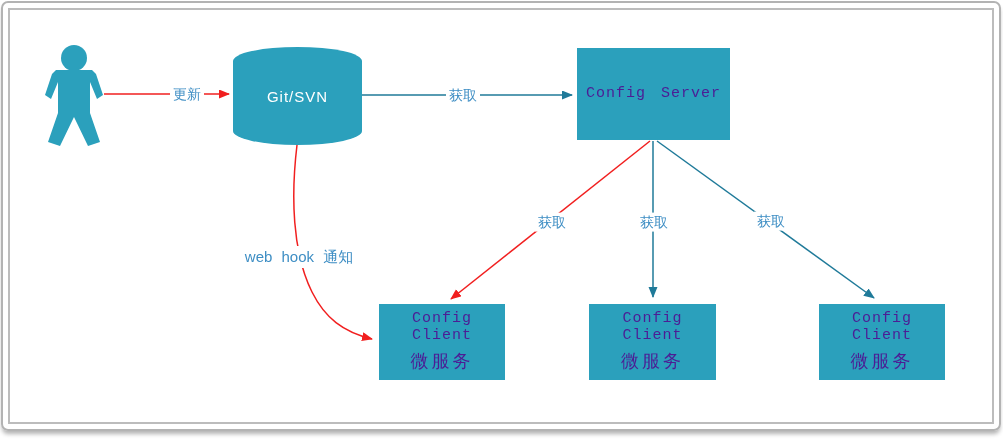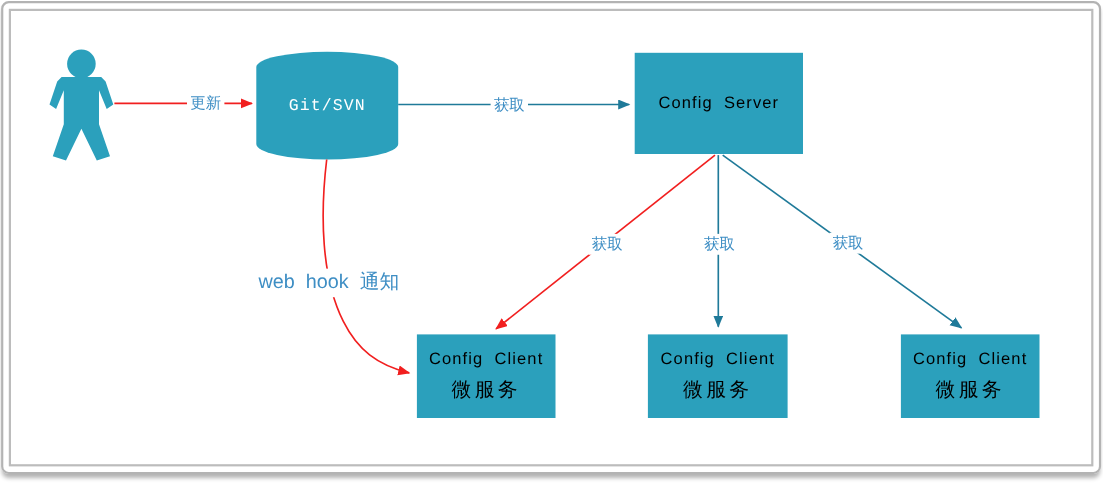--- a/index.html
+++ b/index.html
@@ -5,31 +5,31 @@
   html,body{margin:0;padding:0;background:#ffffff;}
   body{font-family:"Liberation Sans","DejaVu Sans",sans-serif;}
   .canvas{position:relative;width:1003px;height:440px;background:#ffffff;overflow:hidden;}
   .frame-outer{position:absolute;left:1px;top:1px;right:2px;bottom:9px;
     border:2px solid #b3b3b3;border-radius:7px;
     box-shadow:0 4px 4px -1px rgba(0,0,0,0.30);}
   .frame-inner{position:absolute;left:8px;top:8px;right:9px;bottom:16px;
     border:2px solid #bcbcbc;}
   svg.layer{position:absolute;left:0;top:0;}
   .node{position:absolute;display:flex;flex-direction:column;align-items:center;
-    justify-content:center;color:#000000;text-align:center;}
+    justify-content:center;color:#4c1d95;text-align:center;font-family:Liberation Mono, monospace;}
   .node-rect{background:#2ba0bc;}
   .node-title{font-size:15px;letter-spacing:1px;word-spacing:5px;line-height:1.1;}
   .node-sub{font-size:18px;letter-spacing:3px;margin-top:9px;line-height:1.1;}
   .cyl-label{position:absolute;left:233px;top:47px;width:129px;height:98px;
     display:flex;align-items:center;justify-content:center;color:#fff;
-    font-size:15px;letter-spacing:1px;font-family:Liberation Mono, monospace;}
+    font-size:15px;letter-spacing:1px;}
   .edge-label{position:absolute;transform:translate(-50%,-50%);
     background:#ffffff;color:#3e8ec4;font-size:14px;line-height:1.2;
     padding:1px 3px;white-space:nowrap;}
-  .edge-label.big{font-size:18px;text-align:center;word-spacing:5px;padding:2px 5px;}
+  .edge-label.big{font-size:15px;text-align:center;word-spacing:5px;padding:2px 5px;}
 </style>
 </head>
 <body>
 
 <div class="canvas">
 
   <div class="frame-outer"></div>
   <div class="frame-inner"></div>
 
   <svg class="layer" width="1003" height="440" viewBox="0 0 1003 440">

